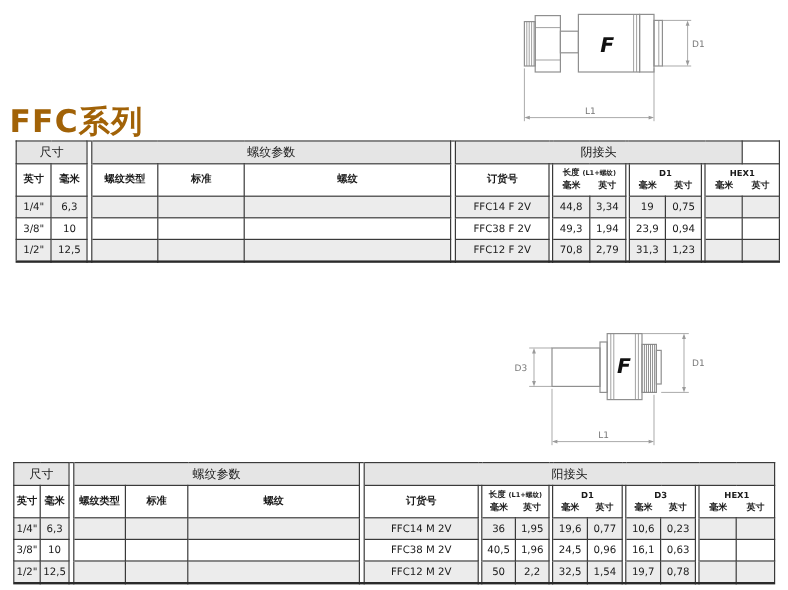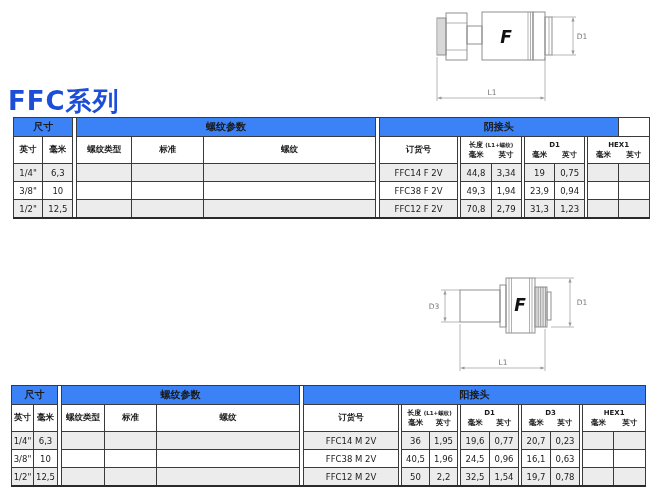--- a/index.html
+++ b/index.html
@@ -1,31 +1,31 @@
 <!DOCTYPE html>
 <html><head>
 <meta charset="utf-8">
 <style>
   html,body{margin:0;padding:0;background:#fff;}
   .canvas{position:relative;width:657px;height:492px;background:#fff;overflow:hidden;
           font-family:"DejaVu Sans","Liberation Sans",sans-serif;color:#1a1a1a;}
   .title{position:absolute;left:8px;top:84px;font-size:26px;font-weight:bold;
-         color:#1d4ed8;letter-spacing:1px;}
+         color:#a16207;letter-spacing:1px;}
   .drawing{position:absolute;}
   .drawing text{font-family:"DejaVu Sans","Liberation Sans",sans-serif;}
   .dwg-top{left:393px;top:4px;}
   .dwg-bottom{left:393px;top:268px;}
 
   table.spec{position:absolute;border-collapse:collapse;table-layout:fixed;background:#fff;
              border:1px solid #3a3a3a;border-bottom:2px solid #2a2a2a;font-size:8.5px;}
   table.spec td{border:1px solid #3a3a3a;text-align:center;vertical-align:middle;
                 padding:0;overflow:hidden;white-space:nowrap;}
   .t1{left:13px;top:117px;width:637px;}
   .t2{left:11px;top:385px;width:634px;}
-  .yh{background:#3b82f6;font-weight:bold;font-size:10px;height:18px;}
+  .yh{background:#e5e5e5;font-weight:normal;font-size:10px;height:18px;}
   .sh{font-weight:bold;font-size:8.5px;height:26px;}
   tr.dr td{height:17px;}
   tr.alt td{background:#ececec;}
   table.spec td.gap{background:#fff;border-top:none;border-bottom:none;}
   .grp .l1{font-size:7px;line-height:9px;font-weight:bold;}
   .grp .note{font-size:5.5px;}
   .pair{display:flex;line-height:10px;}
   .pair span{flex:1;font-size:7.5px;font-weight:bold;}
 </style>
 </head>
@@ -303,21 +303,21 @@
       <td></td>
       <td class="gap"></td>
       <td>FFC14 M 2V</td>
       <td class="gap"></td>
       <td>36</td>
       <td>1,95</td>
       <td class="gap"></td>
       <td>19,6</td>
       <td>0,77</td>
       <td class="gap"></td>
-      <td>20,7</td>
+      <td>10,6</td>
       <td>0,23</td>
       <td class="gap"></td>
       <td></td>
       <td></td>
     </tr>
     <tr class="dr">
       <td>3/8"</td>
       <td>10</td>
       <td class="gap"></td>
       <td></td>

